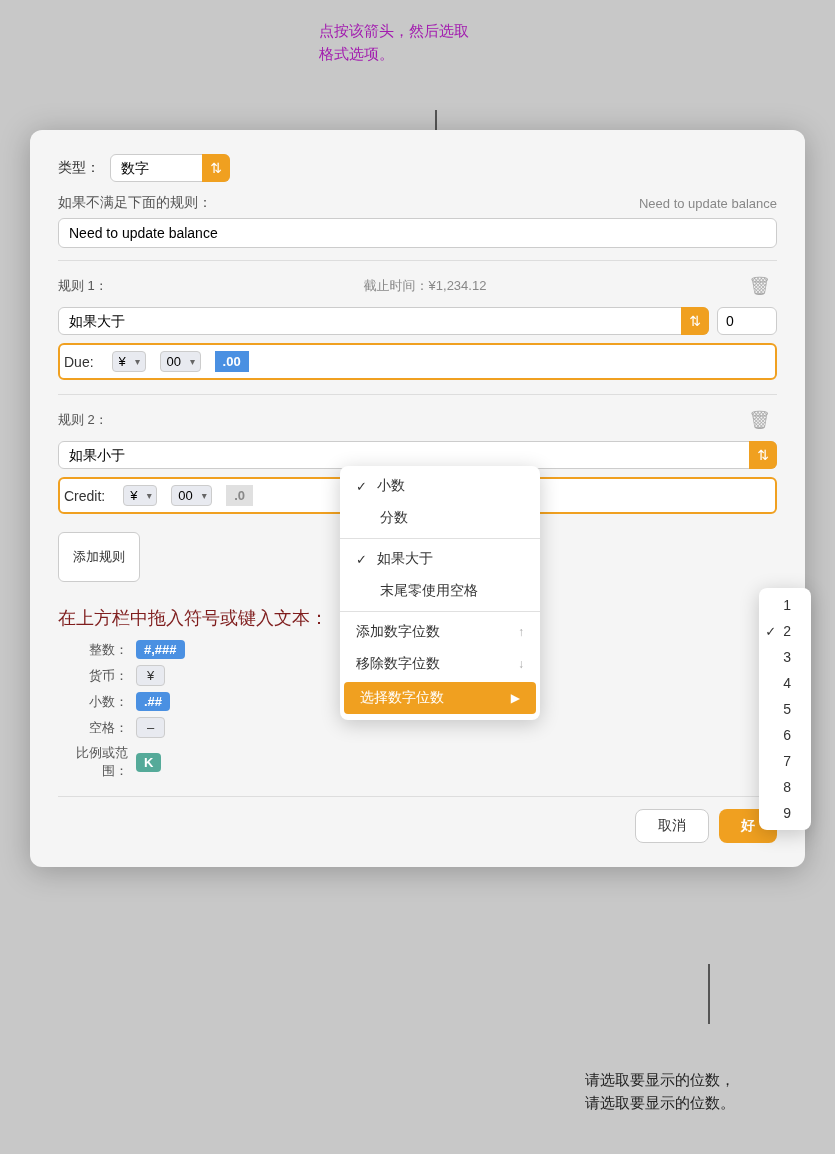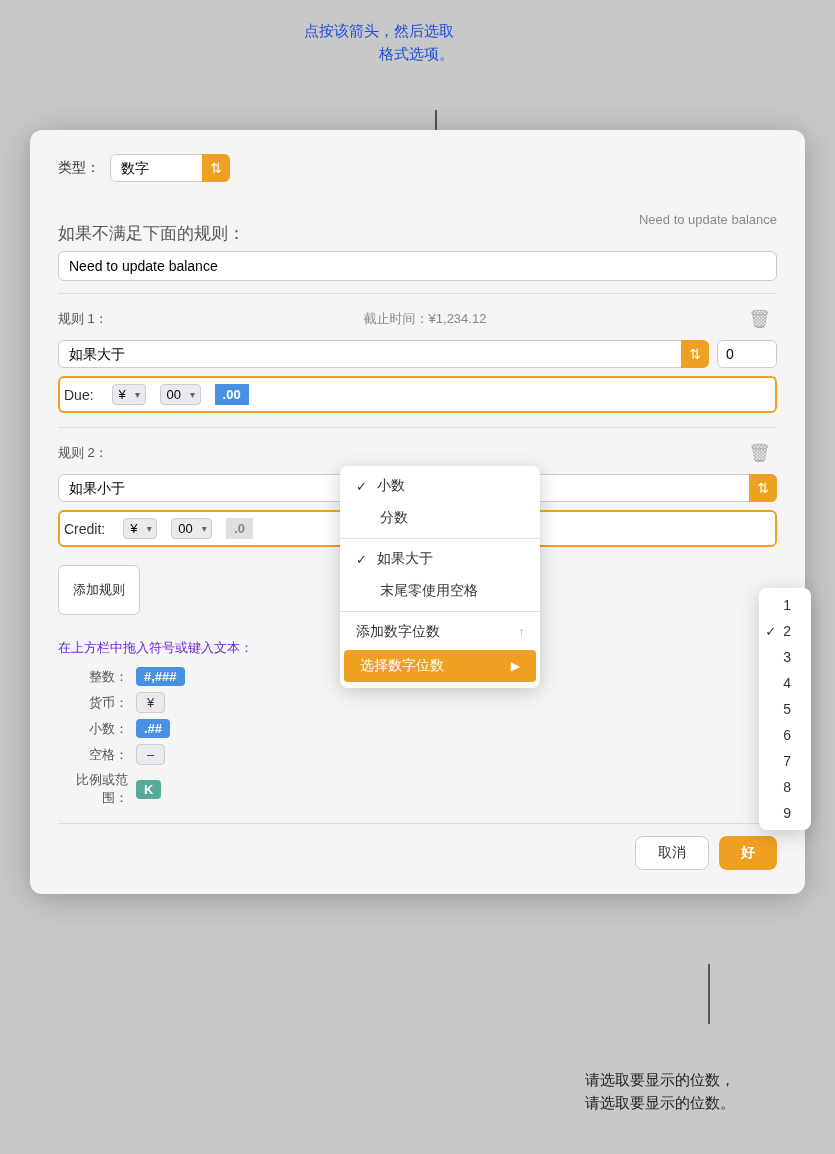--- a/index.html
+++ b/index.html
@@ -9,25 +9,25 @@
       width: 835px;
       min-height: 1154px;
       position: relative;
       overflow: hidden;
     }
 
     
     .callout-top {
       position: absolute;
       top: 20px;
-      left: 304px;
+      left: 319px;
       font-size: 15px;
-      color: #1d4ed8;
+      color: #a21caf;
       line-height: 1.5;
-      text-align: right;
+      text-align: left;
     }
     .callout-bottom {
       position: absolute;
       bottom: 40px;
       right: 100px;
       font-size: 15px;
       color: #222;
       line-height: 1.5;
       text-align: center;
     }
@@ -116,23 +116,22 @@
     .conditional-section {
       margin-bottom: 12px;
     }
     .conditional-header {
       display: flex;
       justify-content: space-between;
       align-items: center;
       margin-bottom: 6px;
     }
     .conditional-label {
-      font-size: 17px;
+      font-size: 14px;
       color: #555;
-      margin-top: 28px;
     }
     .conditional-note {
       font-size: 13px;
       color: #888;
     }
     .conditional-input {
       width: 100%;
       border: 1px solid #ccc;
       border-radius: 6px;
       padding: 6px 10px;
@@ -280,22 +279,22 @@
     }
 
     
     .format-editor {
       margin-top: 8px;
       font-size: 13px;
       color: #555;
     }
     .format-editor-hint {
       margin-bottom: 10px;
-      color: #6d28d9;
-      font-size: 13px;
+      color: #7f1d1d;
+      font-size: 18px;
     }
     .format-tokens-grid {
       display: grid;
       grid-template-columns: 1fr;
       gap: 6px 20px;
       margin-bottom: 10px;
     }
     .format-token-row {
       display: flex;
       align-items: center;
@@ -592,20 +591,24 @@
     <span class="check-placeholder"></span>
     <span>末尾零使用空格</span>
   </div>
   <div class="dropdown-separator"></div>
 
   <div class="dropdown-item" style="justify-content: space-between;">
     <span>添加数字位数</span>
     <span style="color:#aaa; font-size:12px;">↑</span>
   </div>
 
+  <div class="dropdown-item" style="justify-content: space-between;">
+    <span>移除数字位数</span>
+    <span style="color:#aaa; font-size:12px;">↓</span>
+  </div>
 
   <div class="dropdown-item highlighted">
     <span>选择数字位数</span>
   </div>
 </div>
 
 <div class="submenu">
   <div class="submenu-item" style="padding-left: 24px;">
     <span>1</span>
   </div>

